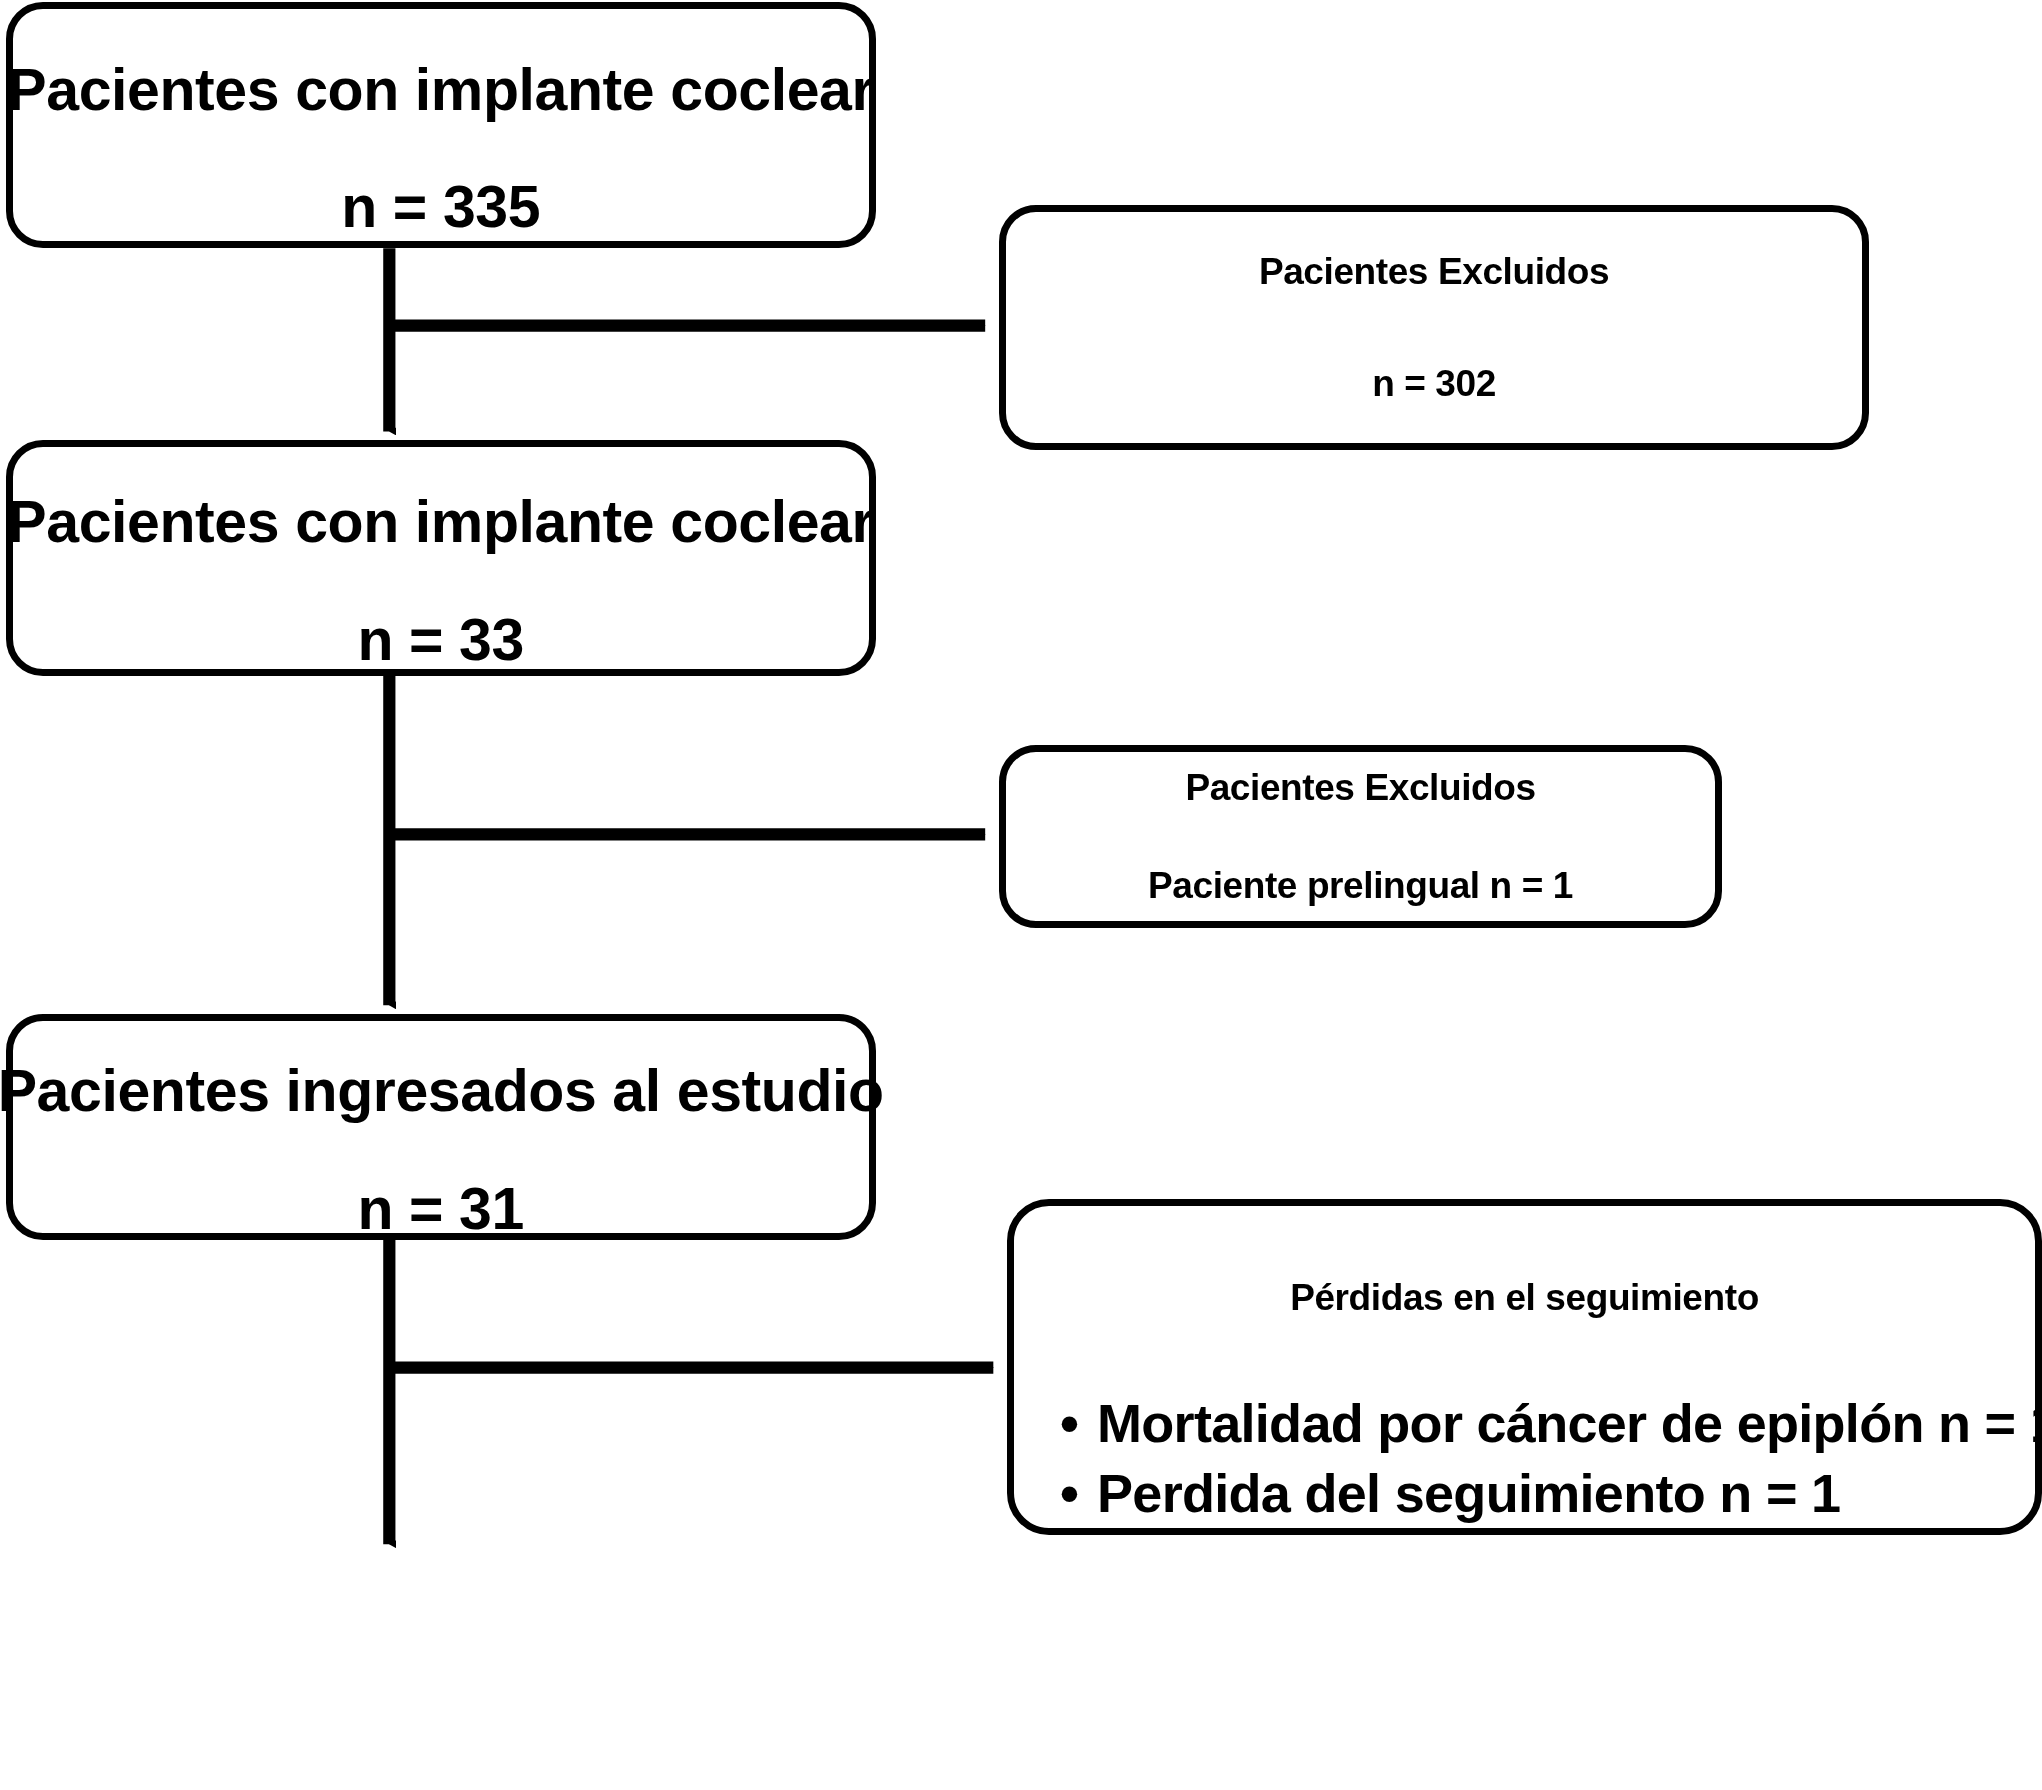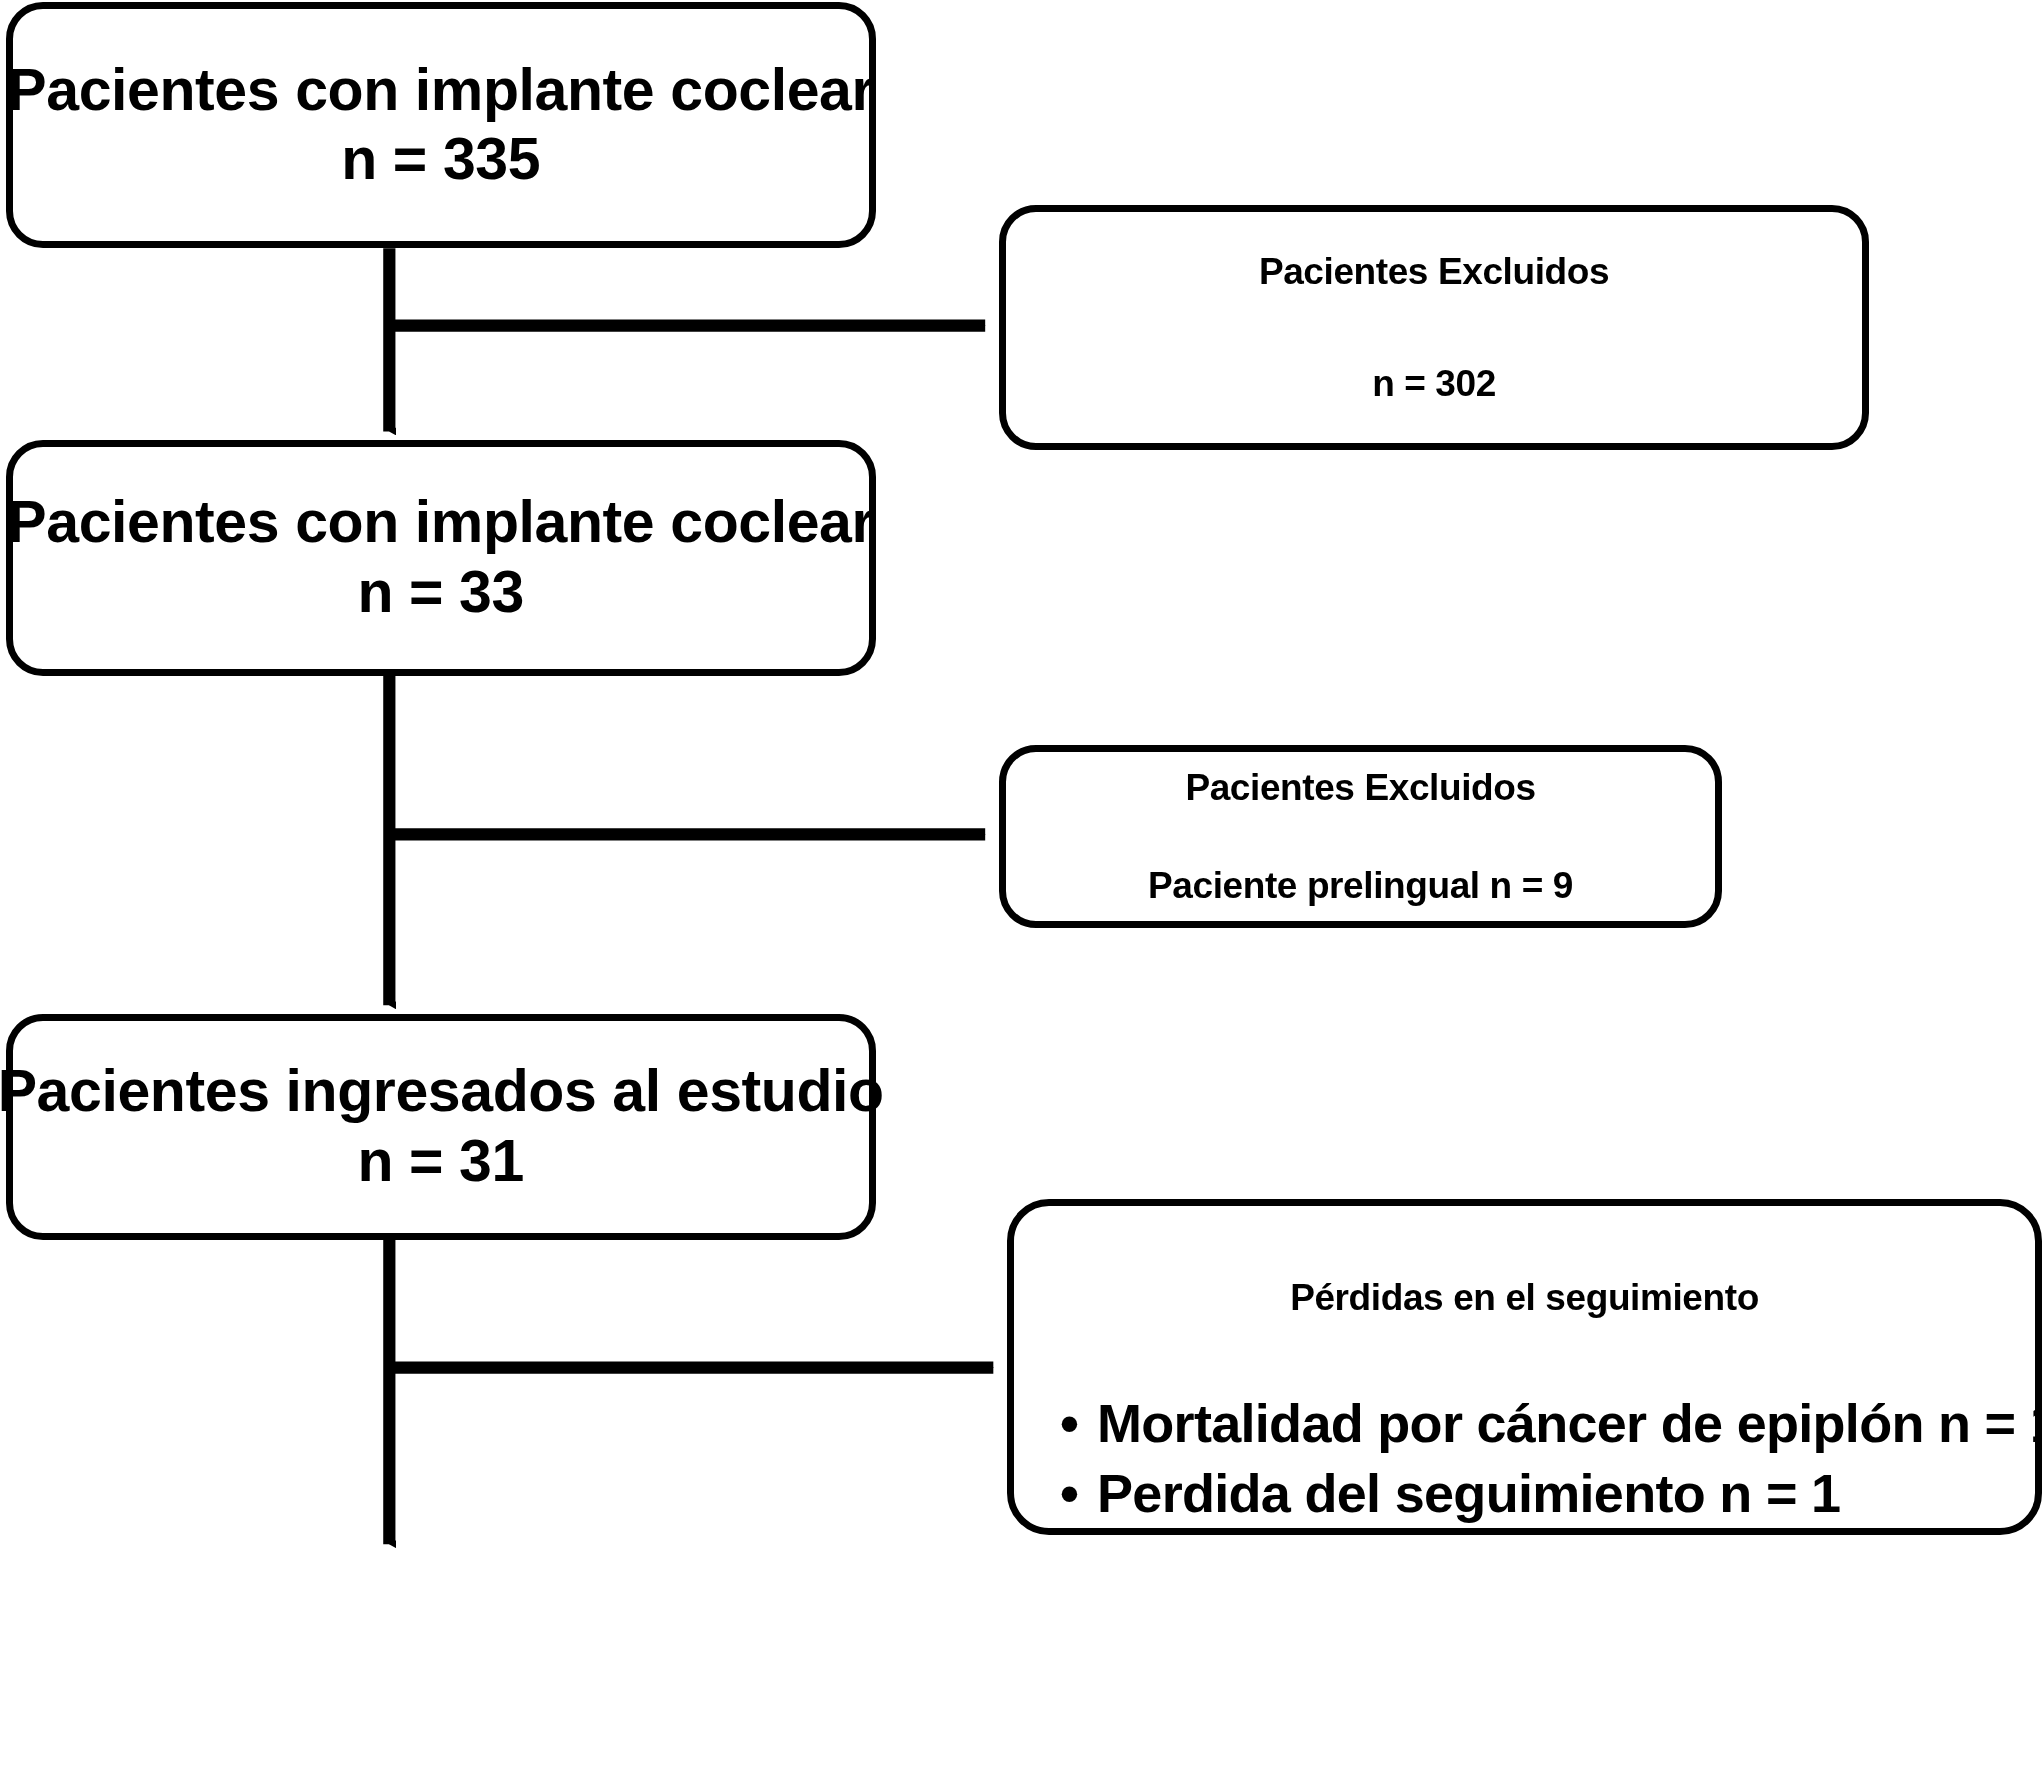--- a/index.html
+++ b/index.html
@@ -41,20 +41,21 @@
   .node-line {
     font-weight: bold;
     color: #000000;
     text-align: center;
     line-height: 1.18;
     letter-spacing: -0.4px;
     white-space: nowrap;
   }
   .t-main {
     font-size: 59px;
+    margin-top: 48px;
   }
   .t-excl {
     font-size: 37px;
   }
   .gap-md { height: 54px; }
   .gap-lg { height: 68px; }
 
   .bullets {
     width: 100%;
     box-sizing: border-box;
@@ -138,21 +139,21 @@
   </div>
 
   <div class="node" style="left:5.7px; top:440px; width:870px; height:236px;">
     <div class="node-line t-main">Pacientes con implante coclear</div>
     <div class="node-line t-main">n = 33</div>
   </div>
 
   <div class="node" style="left:999px; top:745px; width:723px; height:183px;">
     <div class="node-line t-excl">Pacientes Excluidos</div>
     <div class="gap-md"></div>
-    <div class="node-line t-excl">Paciente prelingual  n = 9</div>
+    <div class="node-line t-excl">Paciente prelingual  n = 1</div>
   </div>
 
   <div class="node" style="left:5.7px; top:1014px; width:870px; height:226px;">
     <div class="node-line t-main">Pacientes ingresados al estudio</div>
     <div class="node-line t-main">n = 31</div>
   </div>
 
   <div class="node" style="left:1007px; top:1199px; width:1035px; height:336px; border-radius:42px;justify-content:flex-end;">
     <div class="node-line t-excl">Pérdidas en el seguimiento</div>
     <div class="gap-lg"></div>

